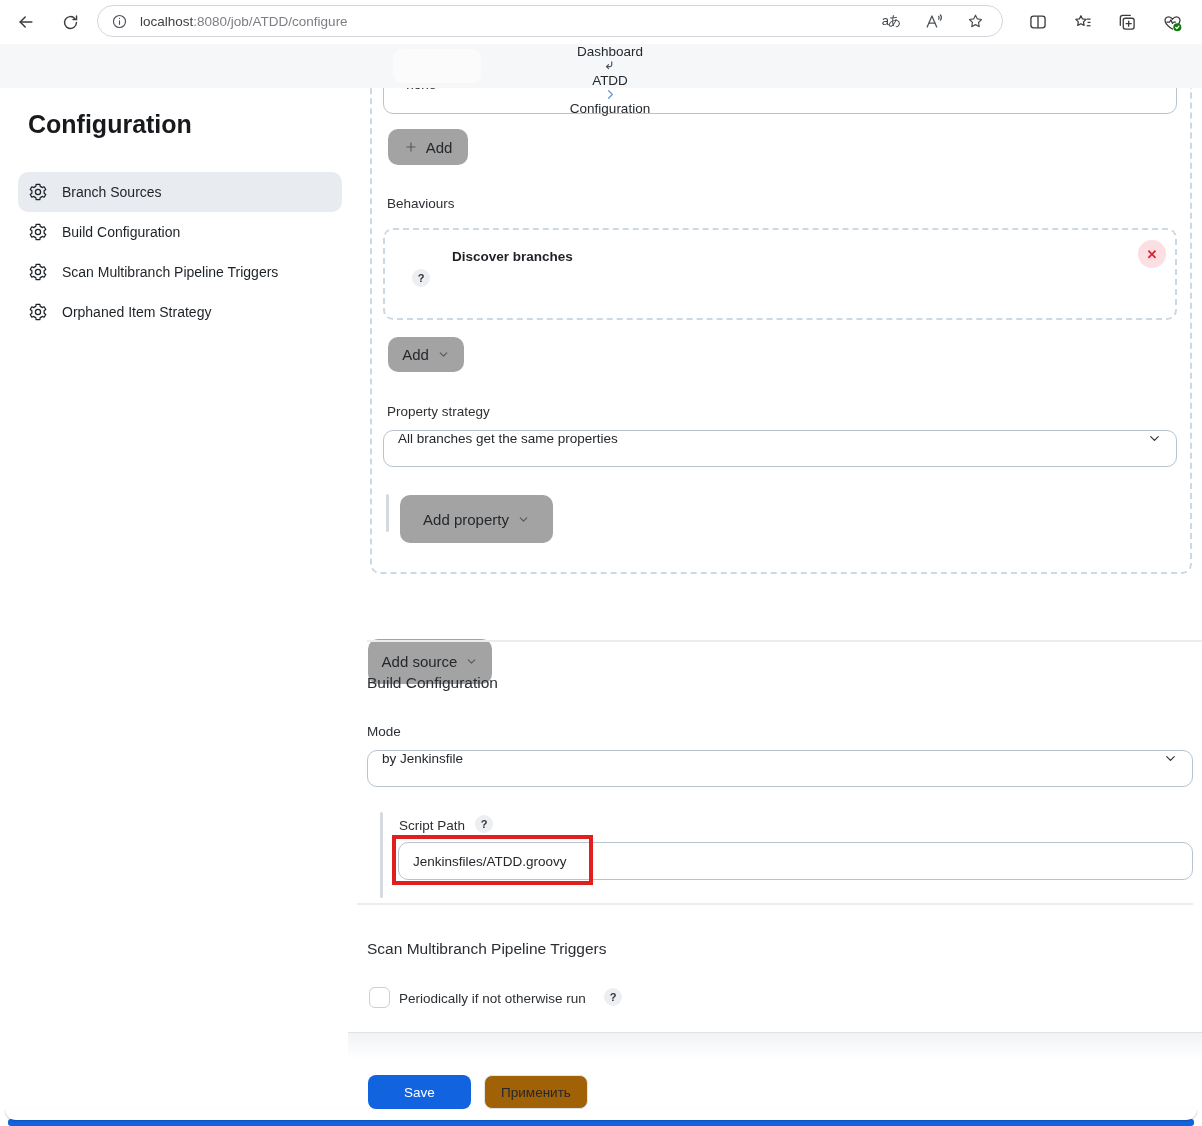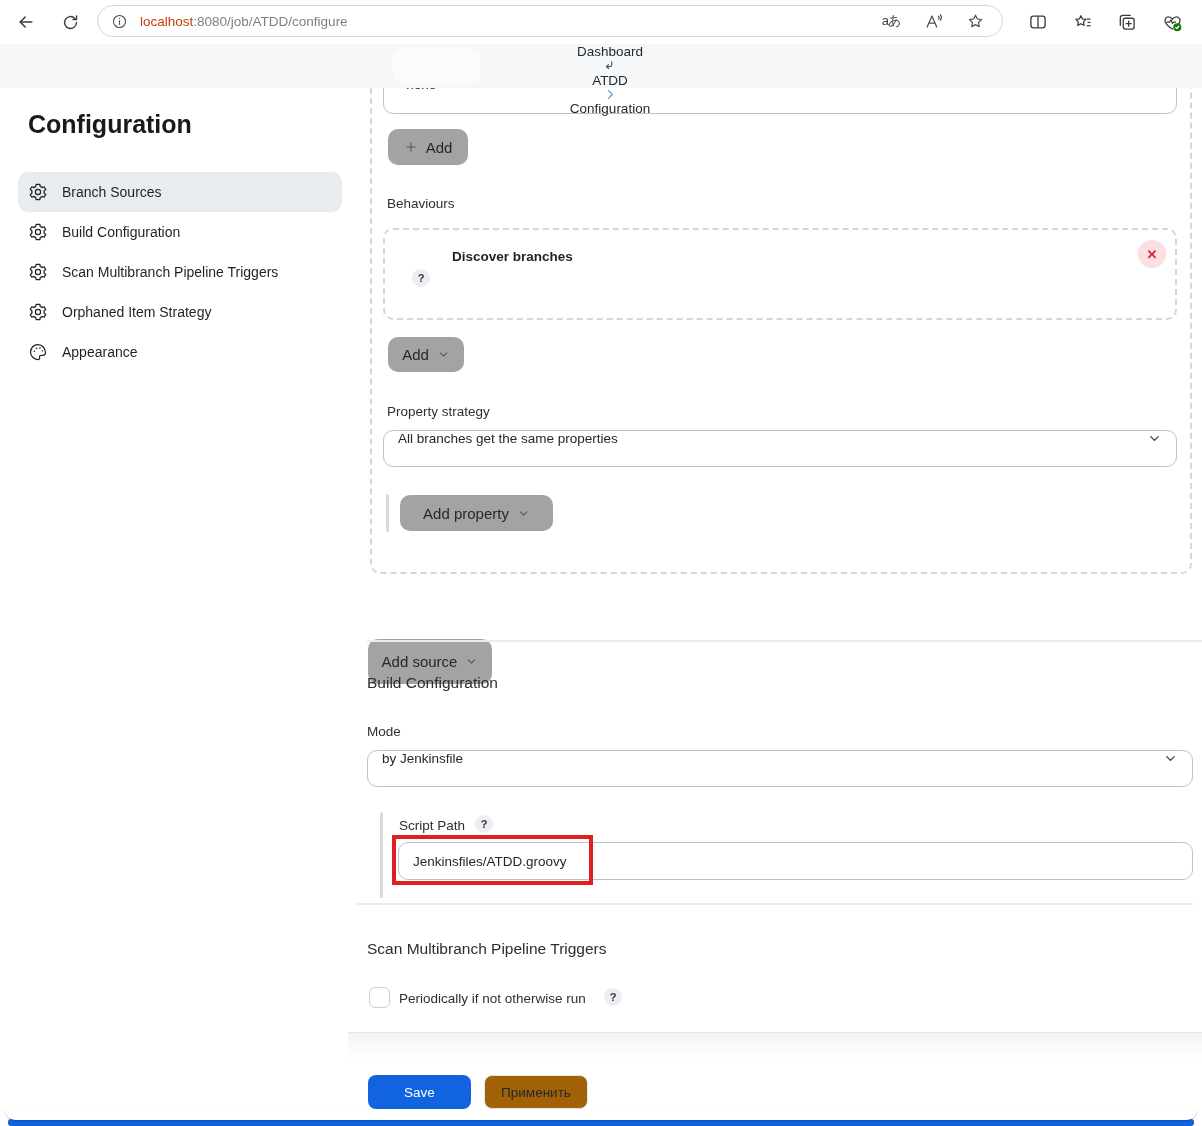--- a/index.html
+++ b/index.html
@@ -12,21 +12,21 @@
     overflow: hidden;
   }
   .abs { position: absolute; }
   svg { display:block; }
 
   
   .chrome { position:absolute; inset:0 0 auto 0; height:44px; background:#fff; z-index:30; }
   .chrome-icon { position:absolute; top:8px; width:28px; height:28px; display:flex; align-items:center; justify-content:center; color:#3c3c3c; border-radius:6px; cursor:pointer; }
   .url-pill { position:absolute; left:97px; top:5px; width:906px; height:32px; border:1px solid #d4d6d9; border-radius:16px; background:#fff; display:flex; align-items:center; }
   .url-text { font-size:13.5px; margin-left:8px; white-space:nowrap; }
-  .url-host { color:#c2410c; }
+  .url-host { color:#404040; }
   .url-path { color:#7b7f84; }
   .pill-icon { width:26px; height:26px; display:flex; align-items:center; justify-content:center; color:#4e5256; }
   .pill-right { margin-left:auto; display:flex; align-items:center; gap:16px; padding-right:14px; }
   .translate-glyph { font-size:13px; color:#3f4347; letter-spacing:-1px; }
 
   
   .crumbbar { position:absolute; top:44px; left:0; right:0; height:44px; background:#f6f7f8; z-index:20; display:flex; align-items:center; padding-left:18px;flex-direction:column; }
   .crumb { font-size:13.5px; color:#24292e; cursor:pointer; }
   .crumb-sep { margin:0 10px; display:flex; align-items:center; }
   .ghost-blob { position:absolute; left:393px; top:5px; width:88px; height:34px; background:rgba(255,255,255,.55); border-radius:9px; }
@@ -204,32 +204,20 @@
   </div>
   <div class="side-item">
     <span class="icon">
         <svg viewBox="0 0 24 24" fill="none" stroke="currentColor" stroke-width="1.5" stroke-linejoin="round">
           <circle cx="12" cy="12" r="3.1"></circle>
           <path d="M19.3 13.4c.05-.46.05-2.34 0-2.8l2-1.55-1.9-3.3-2.35.94a7 7 0 0 0-2.4-1.4L14.2 2.8h-4.4l-.45 2.5a7 7 0 0 0-2.4 1.4l-2.35-.95-1.9 3.3 2 1.55c-.05.46-.05 2.34 0 2.8l-2 1.55 1.9 3.3 2.35-.94a7 7 0 0 0 2.4 1.4l.45 2.49h4.4l.45-2.5a7 7 0 0 0 2.4-1.4l2.35.95 1.9-3.3z"></path>
         </svg>
       </span>
     <span>Orphaned Item Strategy</span>
   </div>
-  <div class="side-item">
-    <span class="icon">
-        <svg viewBox="0 0 24 24" fill="none" stroke="currentColor" stroke-width="1.5" stroke-linejoin="round">
-          <path d="M12 3a9 9 0 1 0 0 18c1.6 0 2.4-1.1 1.9-2.4-.5-1.4.5-2.6 2-2.6h1.9c1.7 0 3.2-1.3 3.2-3C21 7.6 17 3 12 3z"></path>
-          <circle cx="7.6" cy="11.2" r="1" fill="currentColor" stroke="none"></circle>
-          <circle cx="10.2" cy="7.6" r="1" fill="currentColor" stroke="none"></circle>
-          <circle cx="14.3" cy="7.3" r="1" fill="currentColor" stroke="none"></circle>
-          <circle cx="17.2" cy="10.5" r="1" fill="currentColor" stroke="none"></circle>
-        </svg>
-      </span>
-    <span>Appearance</span>
-  </div>
 </nav>
 
 <div class="dash" style="left:370px; top:58px; width:822px; height:516px;"></div>
 
 <div class="select" style="left:383px; top:76px; width:794px; height:38px;">
   <span>- none -</span>
   <span class="chev">
       <svg width="15" height="15" viewBox="0 0 24 24" fill="none" stroke="currentColor" stroke-width="2" stroke-linecap="round" stroke-linejoin="round">
         <path d="M6 9l6 6 6-6"></path>
       </svg>
@@ -266,21 +254,21 @@
 <div class="select" style="left:383px; top:430px; width:794px; height:37px;">
   <span>All branches get the same properties</span>
   <span class="chev">
       <svg width="15" height="15" viewBox="0 0 24 24" fill="none" stroke="currentColor" stroke-width="2" stroke-linecap="round" stroke-linejoin="round">
         <path d="M6 9l6 6 6-6"></path>
       </svg>
     </span>
 </div>
 
 <div class="vline" style="left:386px; top:494px; height:38px;"></div>
-<button class="btn-gray" style="left:400px; top:495px; width:153px; height:36px;">
+<button class="btn-gray" style="left:400px; top:495px; width:153px; height:48px;">
   <span>Add property</span>
   <span>
       <svg width="13" height="13" viewBox="0 0 24 24" fill="none" stroke="#565b60" stroke-width="2.2" stroke-linecap="round" stroke-linejoin="round">
         <path d="M6 9l6 6 6-6"></path>
       </svg>
     </span>
 </button>
 
 <button class="btn-gray" style="left:368px; top:593px; width:124px; height:45px;margin-top:46px;">
   <span>Add source</span>

